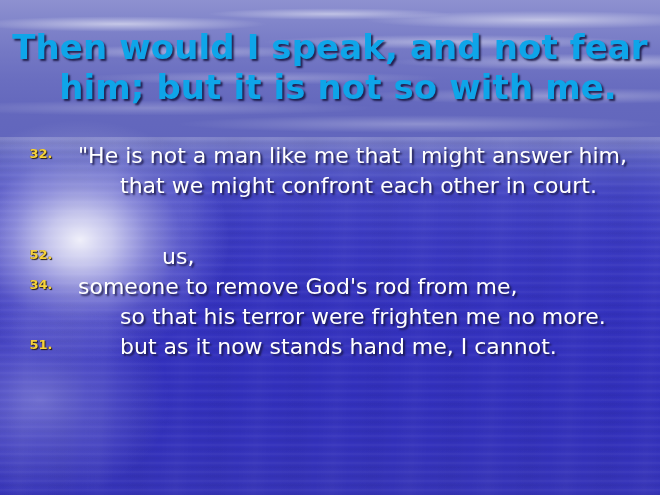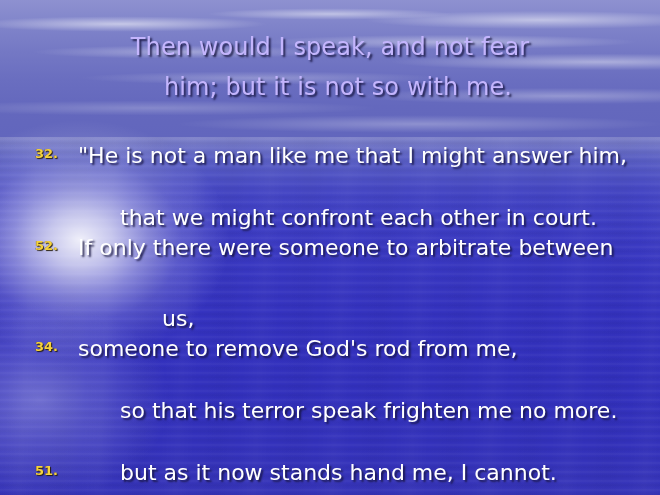--- a/index.html
+++ b/index.html
@@ -119,24 +119,24 @@
     position: absolute;
     left: 0; top: 0;
     width: 660px; height: 495px;
   }
 
   .slide-title {
     position: absolute;
     left: 0; top: 27px;
     width: 660px;
     text-align: center;
-    color: #c4b5fd;
-    font-size: 24px;
+    color: #0ea5e9;
+    font-size: 34px;
     line-height: 40px;
-    font-weight: normal;
+    font-weight: bold;
     letter-spacing: .1px;
     text-shadow: 2px 2px 2px rgba(20,18,60,.85);
   }
   .slide-title .tline { display: block; }
   .slide-title .tline2 { padding-left: 16px; }
 
   .verse-list {
     position: absolute;
     left: 0; top: 141px;
     width: 660px;
@@ -145,37 +145,37 @@
   .verse {
     position: relative;
     min-height: 26px;
   }
 
   .verse-num {
     position: absolute;
     left: 24px;
     top: 5px;
     width: 34px;
-    text-align: right;
+    text-align: center;
     color: #f5d23c;
     font-size: 13px;
     font-weight: bold;
     text-shadow: 1px 1px 1px rgba(35,25,5,.95), -0.5px -0.5px 0 rgba(90,60,0,.6);
   }
 
   .verse-lines {
     padding-left: 78px;
     color: #ffffff;
     font-size: 22px;
     line-height: 30px;
     text-shadow: 2px 2px 2px rgba(20,18,60,.85);
     white-space: nowrap;
   }
   .verse-lines .vline { display: block; }
-  .indent-1 { padding-left: 42px; margin-top: 32px; }
+  .indent-1 { padding-left: 42px; }
   .indent-2 { padding-left: 84px; margin-top: 41px; }
 </style>
 </head>
 <body>
 
 <div id="slide">
 
   <div class="bg-layer">
     <div class="bg-sky"></div>
     <div class="clouds"></div>
@@ -199,30 +199,29 @@
         <span class="verse-num">32.</span>
         <div class="verse-lines">
           <span class="vline">"He is not a man like me that I might answer him,</span>
           <span class="vline indent-1">that we might confront each other in court.</span>
         </div>
       </div>
 
       <div class="verse">
         <span class="verse-num">52.</span>
         <div class="verse-lines">
-          <span class="vline">If only there were someone to arbitrate  between</span>
           <span class="vline indent-2">us,</span>
         </div>
       </div>
 
       <div class="verse">
         <span class="verse-num">34.</span>
         <div class="verse-lines">
           <span class="vline">someone to remove God's rod from me,</span>
-          <span class="vline indent-1">so that his terror speak frighten me no more.</span>
+          <span class="vline indent-1">so that his terror were frighten me no more.</span>
         </div>
       </div>
 
       <div class="verse">
         <span class="verse-num">51.</span>
         <div class="verse-lines">
           <span class="vline indent-1">but as it now stands hand me, I cannot.</span>
         </div>
       </div>
 

